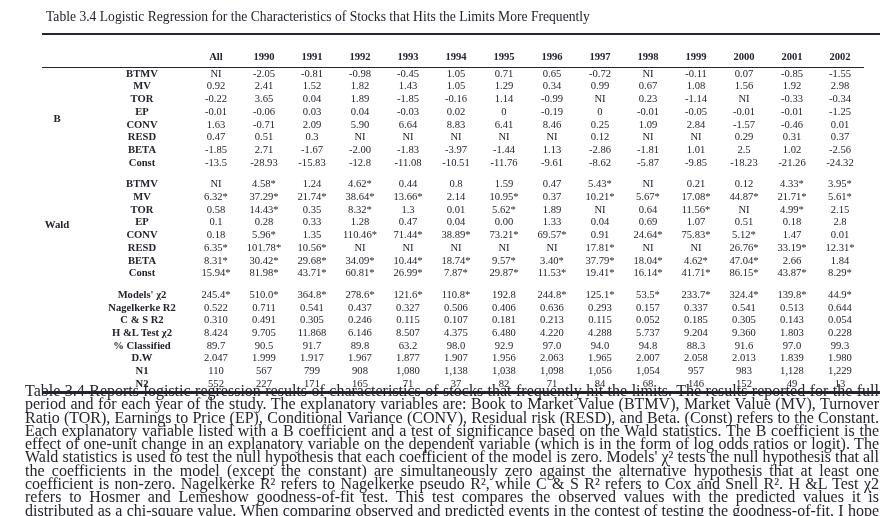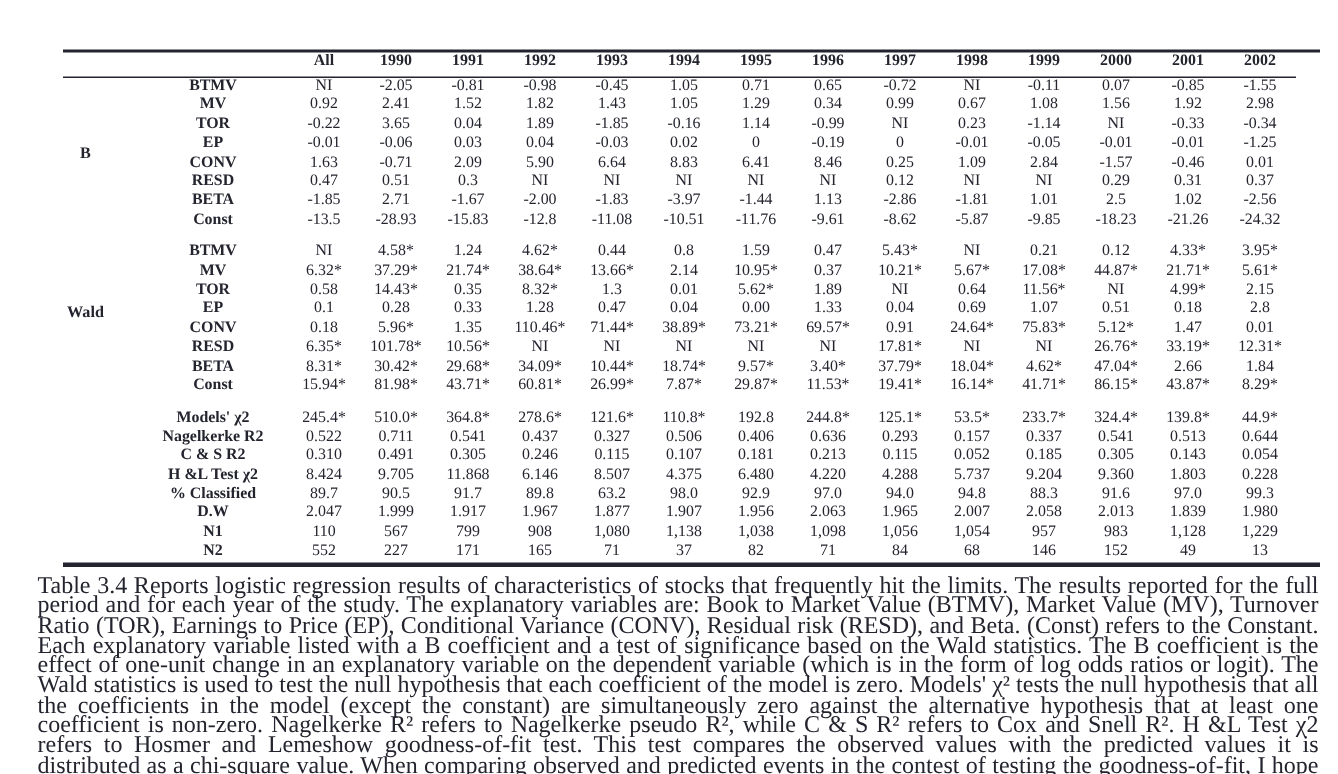--- a/index.html
+++ b/index.html
@@ -32,21 +32,21 @@
   col.c-group{width:30px;}
   col.c-label{width:120px;}
   col.c-data{width:48px;}
   th,td{
     margin:0;padding:0;
     font-size:10.6px;line-height:12.7px;
     white-space:nowrap;overflow:hidden;
   }
   thead th{
     font-weight:bold;text-align:center;
-    padding:0 0 3px 0;
+    padding:16px 0 3px 0;
     border-bottom:1.6px solid var(--ink);
   }
   td.num{text-align:center;font-weight:normal;}
   td.rowlabel{text-align:center;font-weight:bold;padding-left:20px;}
   td.group{
     text-align:center;font-weight:bold;vertical-align:middle;
     font-size:10.8px;
   }
   tbody.gap tr:first-child td{padding-top:9px;}
   tbody.gap tr:first-child td.group{padding-top:0;}
@@ -54,20 +54,21 @@
     position:absolute;left:25px;right:13px;top:384px;
     margin:0;
     font-size:16px;line-height:13.3px;
     text-align:justify;
   }
 </style>
 </head>
 <body>
 
 <div class="page">
+  <div class="title">Table 3.4 Logistic Regression for the Characteristics of Stocks that Hits the Limits More Frequently</div>
   <table class="datatable">
       <colgroup>
         <col class="c-group">
         <col class="c-label">
         <col class="c-data">
         <col class="c-data">
         <col class="c-data">
         <col class="c-data">
         <col class="c-data">
         <col class="c-data">

